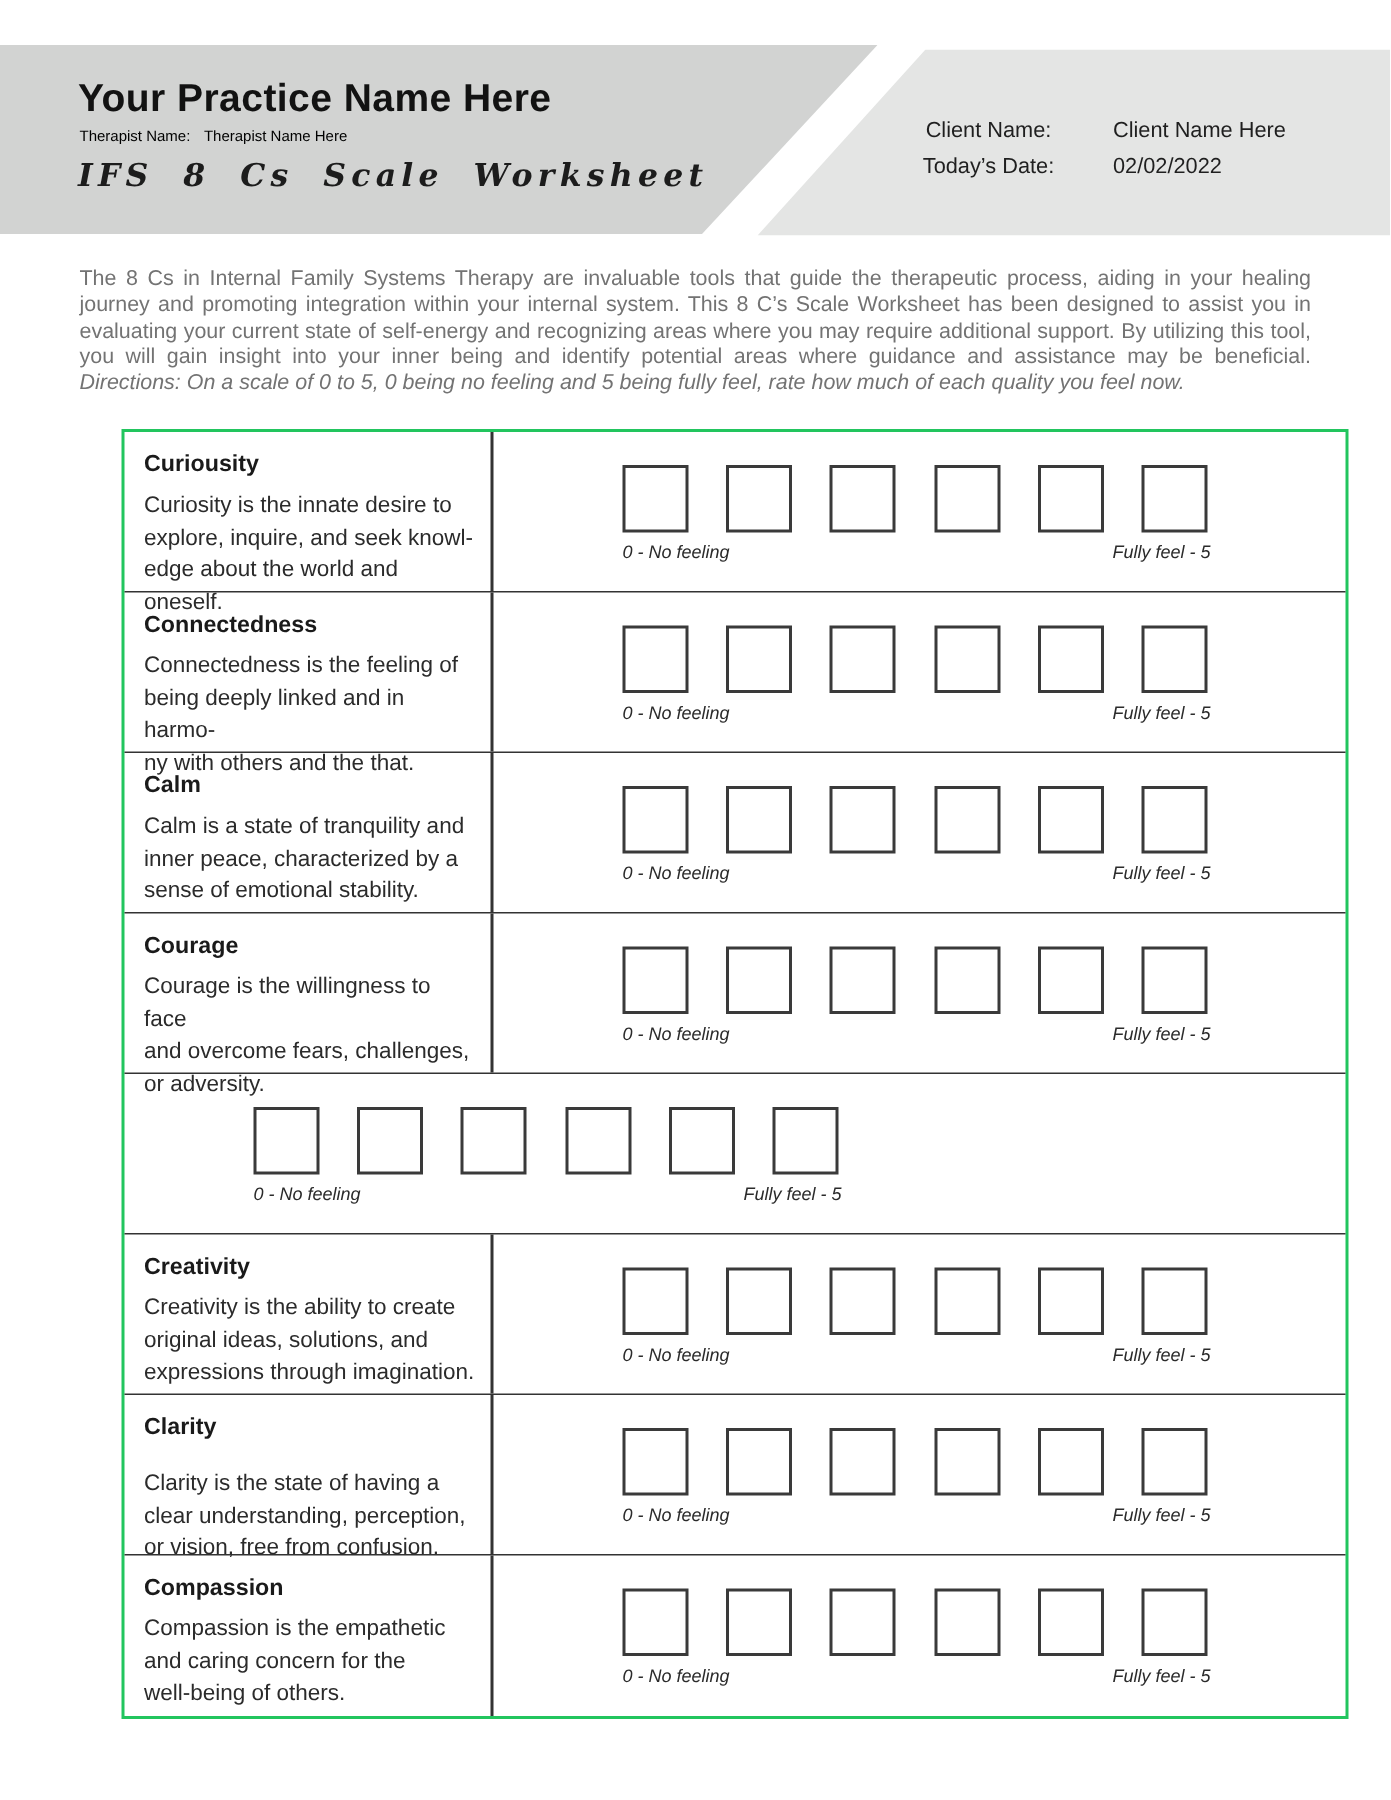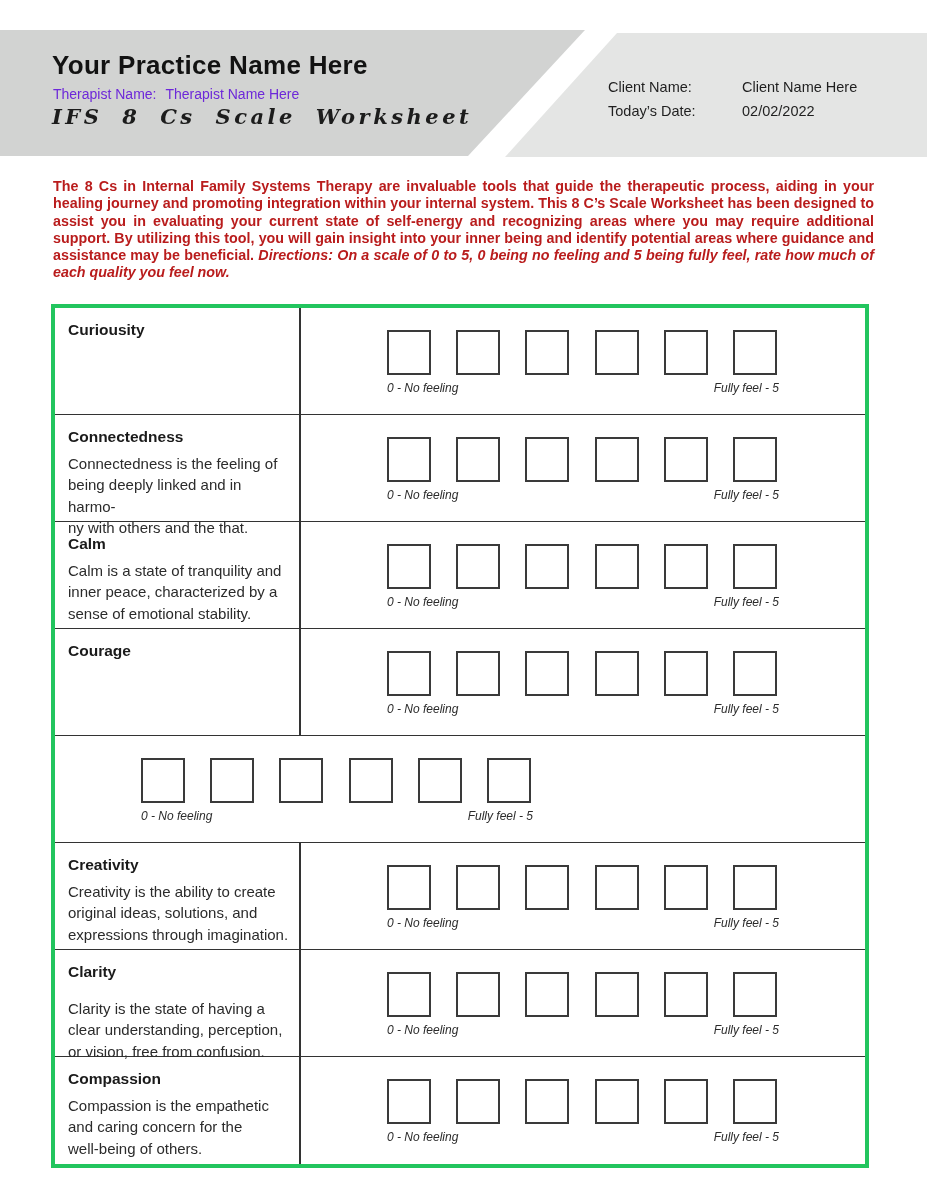--- a/index.html
+++ b/index.html
@@ -6,63 +6,62 @@
   html, body { background: #fff; }
   body {
     width: 927px; height: 1200px;
     font-family: "Liberation Sans", sans-serif;
     color: #2b2b2b;
     position: relative;
     overflow: hidden;
   }
 
   
-  .header { position: relative; width: 927px; height: 170px; }
+  .header { position: relative; width: 927px; height: 170px; text-align: center; }
   .band { position: absolute; inset: 0; }
   .band-dark  { clip-path: polygon(0 30px, 585px 30px, 468px 156px, 0 156px); }
   .band-light { clip-path: polygon(617px 33px, 927px 33px, 927px 157px, 505px 157px); }
 
   .practice-name {
     position: absolute; left: 52px; top: 50px;
     font-size: 26px; font-weight: bold; color: #121212;
     letter-spacing: 0.3px;
   }
   .therapist-line {
     position: absolute; left: 53px; top: 86px;
-    font-size: 14px; color: #6d28d9;
+    font-size: 10px; color: #000000;
   }
   .therapist-line .value { margin-left: 9px; }
   .script-title {
     position: absolute; left: 52px; top: 104px;
     font-family: "DejaVu Serif", serif;
     font-style: italic; font-weight: 600;
     font-size: 21px; color: #1c1c1c;
     letter-spacing: 3.5px; word-spacing: 9px;
   }
   .client-block { position: absolute; left: 608px; top: 79px; font-size: 14.5px; color: #1f1f1f; }
   .client-row { display: flex; margin-bottom: 8px; gap: 32px; }
   .client-row .label { width: 102px; }
   .client-row .value { }
 
   
   .intro {
     margin: 8px 53px 4px 53px;
     width: 821px;
     font-size: 14.3px; line-height: 17.3px;
     text-align: justify;
-    color: #b91c1c;
-    font-weight: bold;
+    color: #737373;
   }
   .intro .directions { font-style: italic; }
 
   
   .scale-table {
-    margin: 22px 0 0 51px;
+    margin: 22px 0 0 81px;
     width: 818px;
-    border: 4px solid #22c55e;
+    border: 2px solid #22c55e;
     background: #fff;
   }
   .table-row {
     display: flex;
     height: 107px;
     border-bottom: 1px solid #333;
   }
   .table-row:last-child { border-bottom: none; }
 
   .quality-cell {
@@ -127,20 +126,23 @@
     </div>
   </div>
 </div>
 
 <p class="intro"><span>The 8 Cs in Internal Family Systems Therapy are invaluable tools that guide the therapeutic process, aiding in your healing journey and promoting integration within your internal system. This 8 C’s Scale Worksheet has been designed to assist you in evaluating your current state of self-energy and recognizing areas where you may require additional support. By utilizing this tool, you will gain insight into your inner being and identify potential areas where guidance and assistance may be beneficial.</span> <span class="directions">Directions: On a scale of 0 to 5, 0 being no feeling and 5 being fully feel, rate how much of each quality you feel now.</span></p>
 
 <div class="scale-table">
   <div class="table-row">
     <div class="quality-cell">
       <div class="quality-title">Curiousity</div>
+      <div class="quality-desc">Curiosity is the innate desire to
+explore, inquire, and seek knowl-
+edge about the world and oneself.</div>
     </div>
     <div class="rating-cell">
       <div class="boxes-row">
           <div class="checkbox"></div>
           <div class="checkbox"></div>
           <div class="checkbox"></div>
           <div class="checkbox"></div>
           <div class="checkbox"></div>
           <div class="checkbox"></div>
         </div>
@@ -193,20 +195,23 @@
       <div class="labels-row">
         <span>0 - No feeling</span>
         <span>Fully feel - 5</span>
       </div>
     </div>
   </div>
 
   <div class="table-row">
     <div class="quality-cell">
       <div class="quality-title">Courage</div>
+      <div class="quality-desc">Courage is the willingness to face
+and overcome fears, challenges,
+or adversity.</div>
     </div>
     <div class="rating-cell">
       <div class="boxes-row">
           <div class="checkbox"></div>
           <div class="checkbox"></div>
           <div class="checkbox"></div>
           <div class="checkbox"></div>
           <div class="checkbox"></div>
           <div class="checkbox"></div>
         </div>

